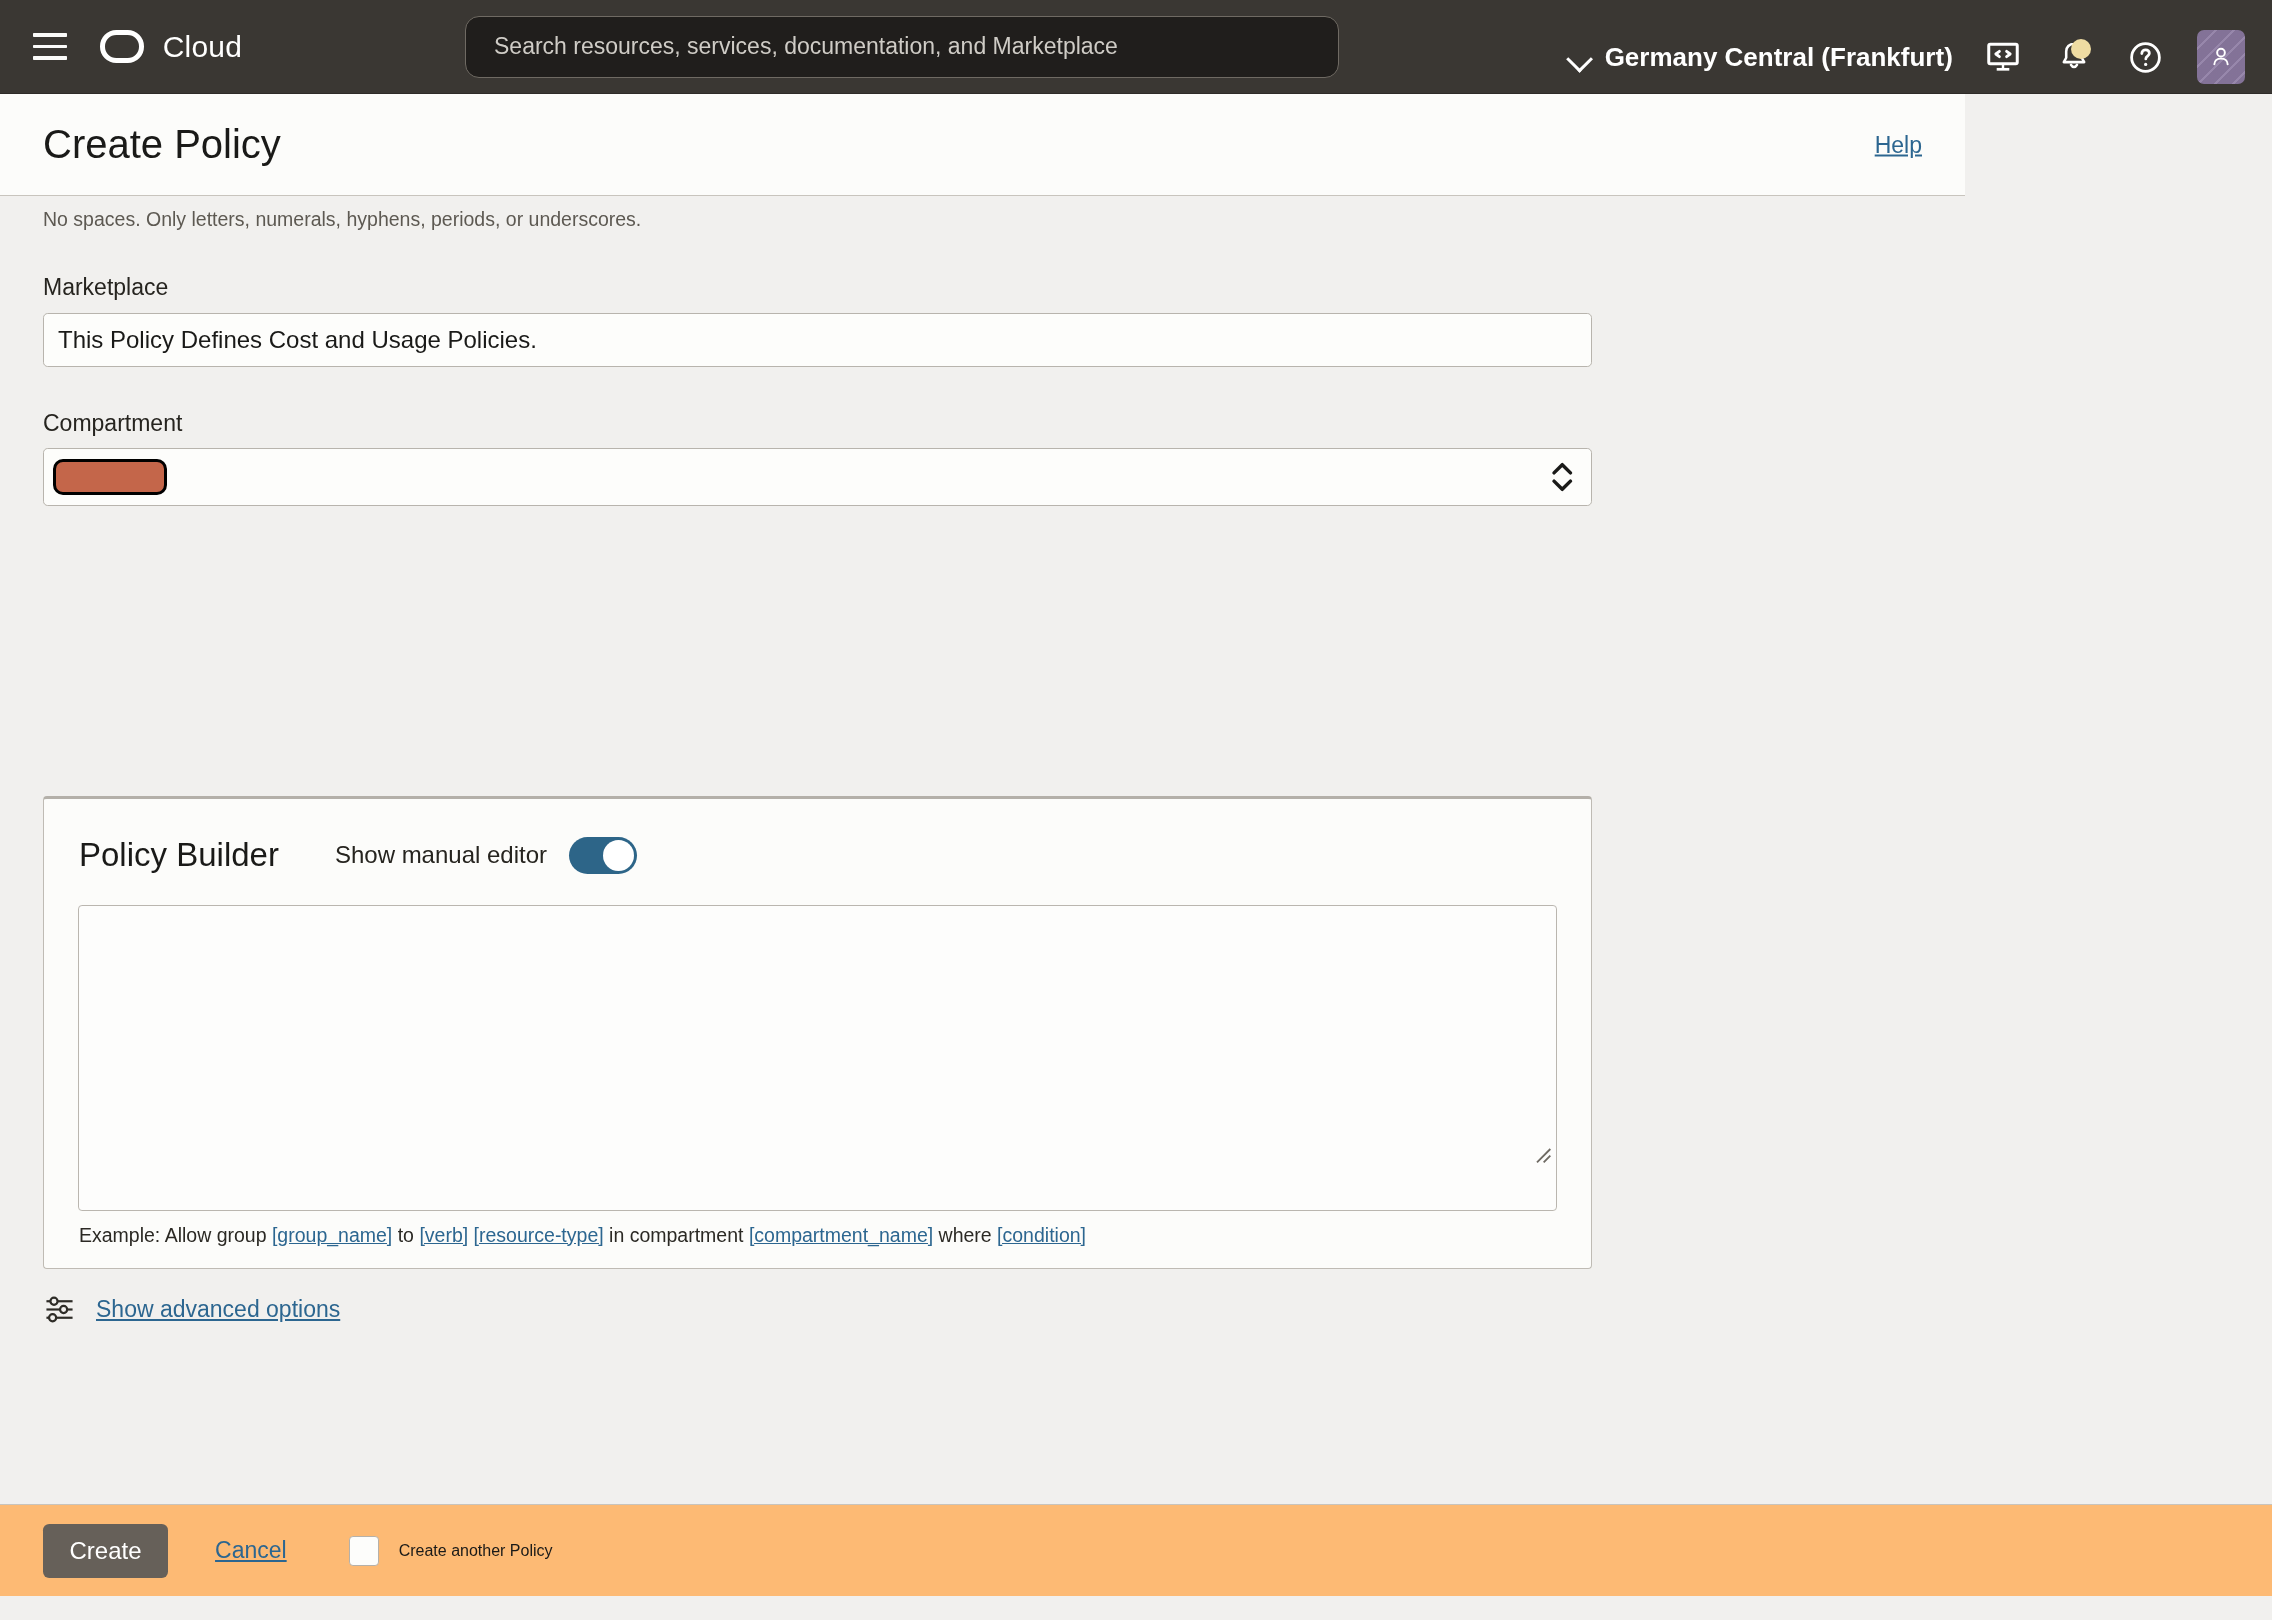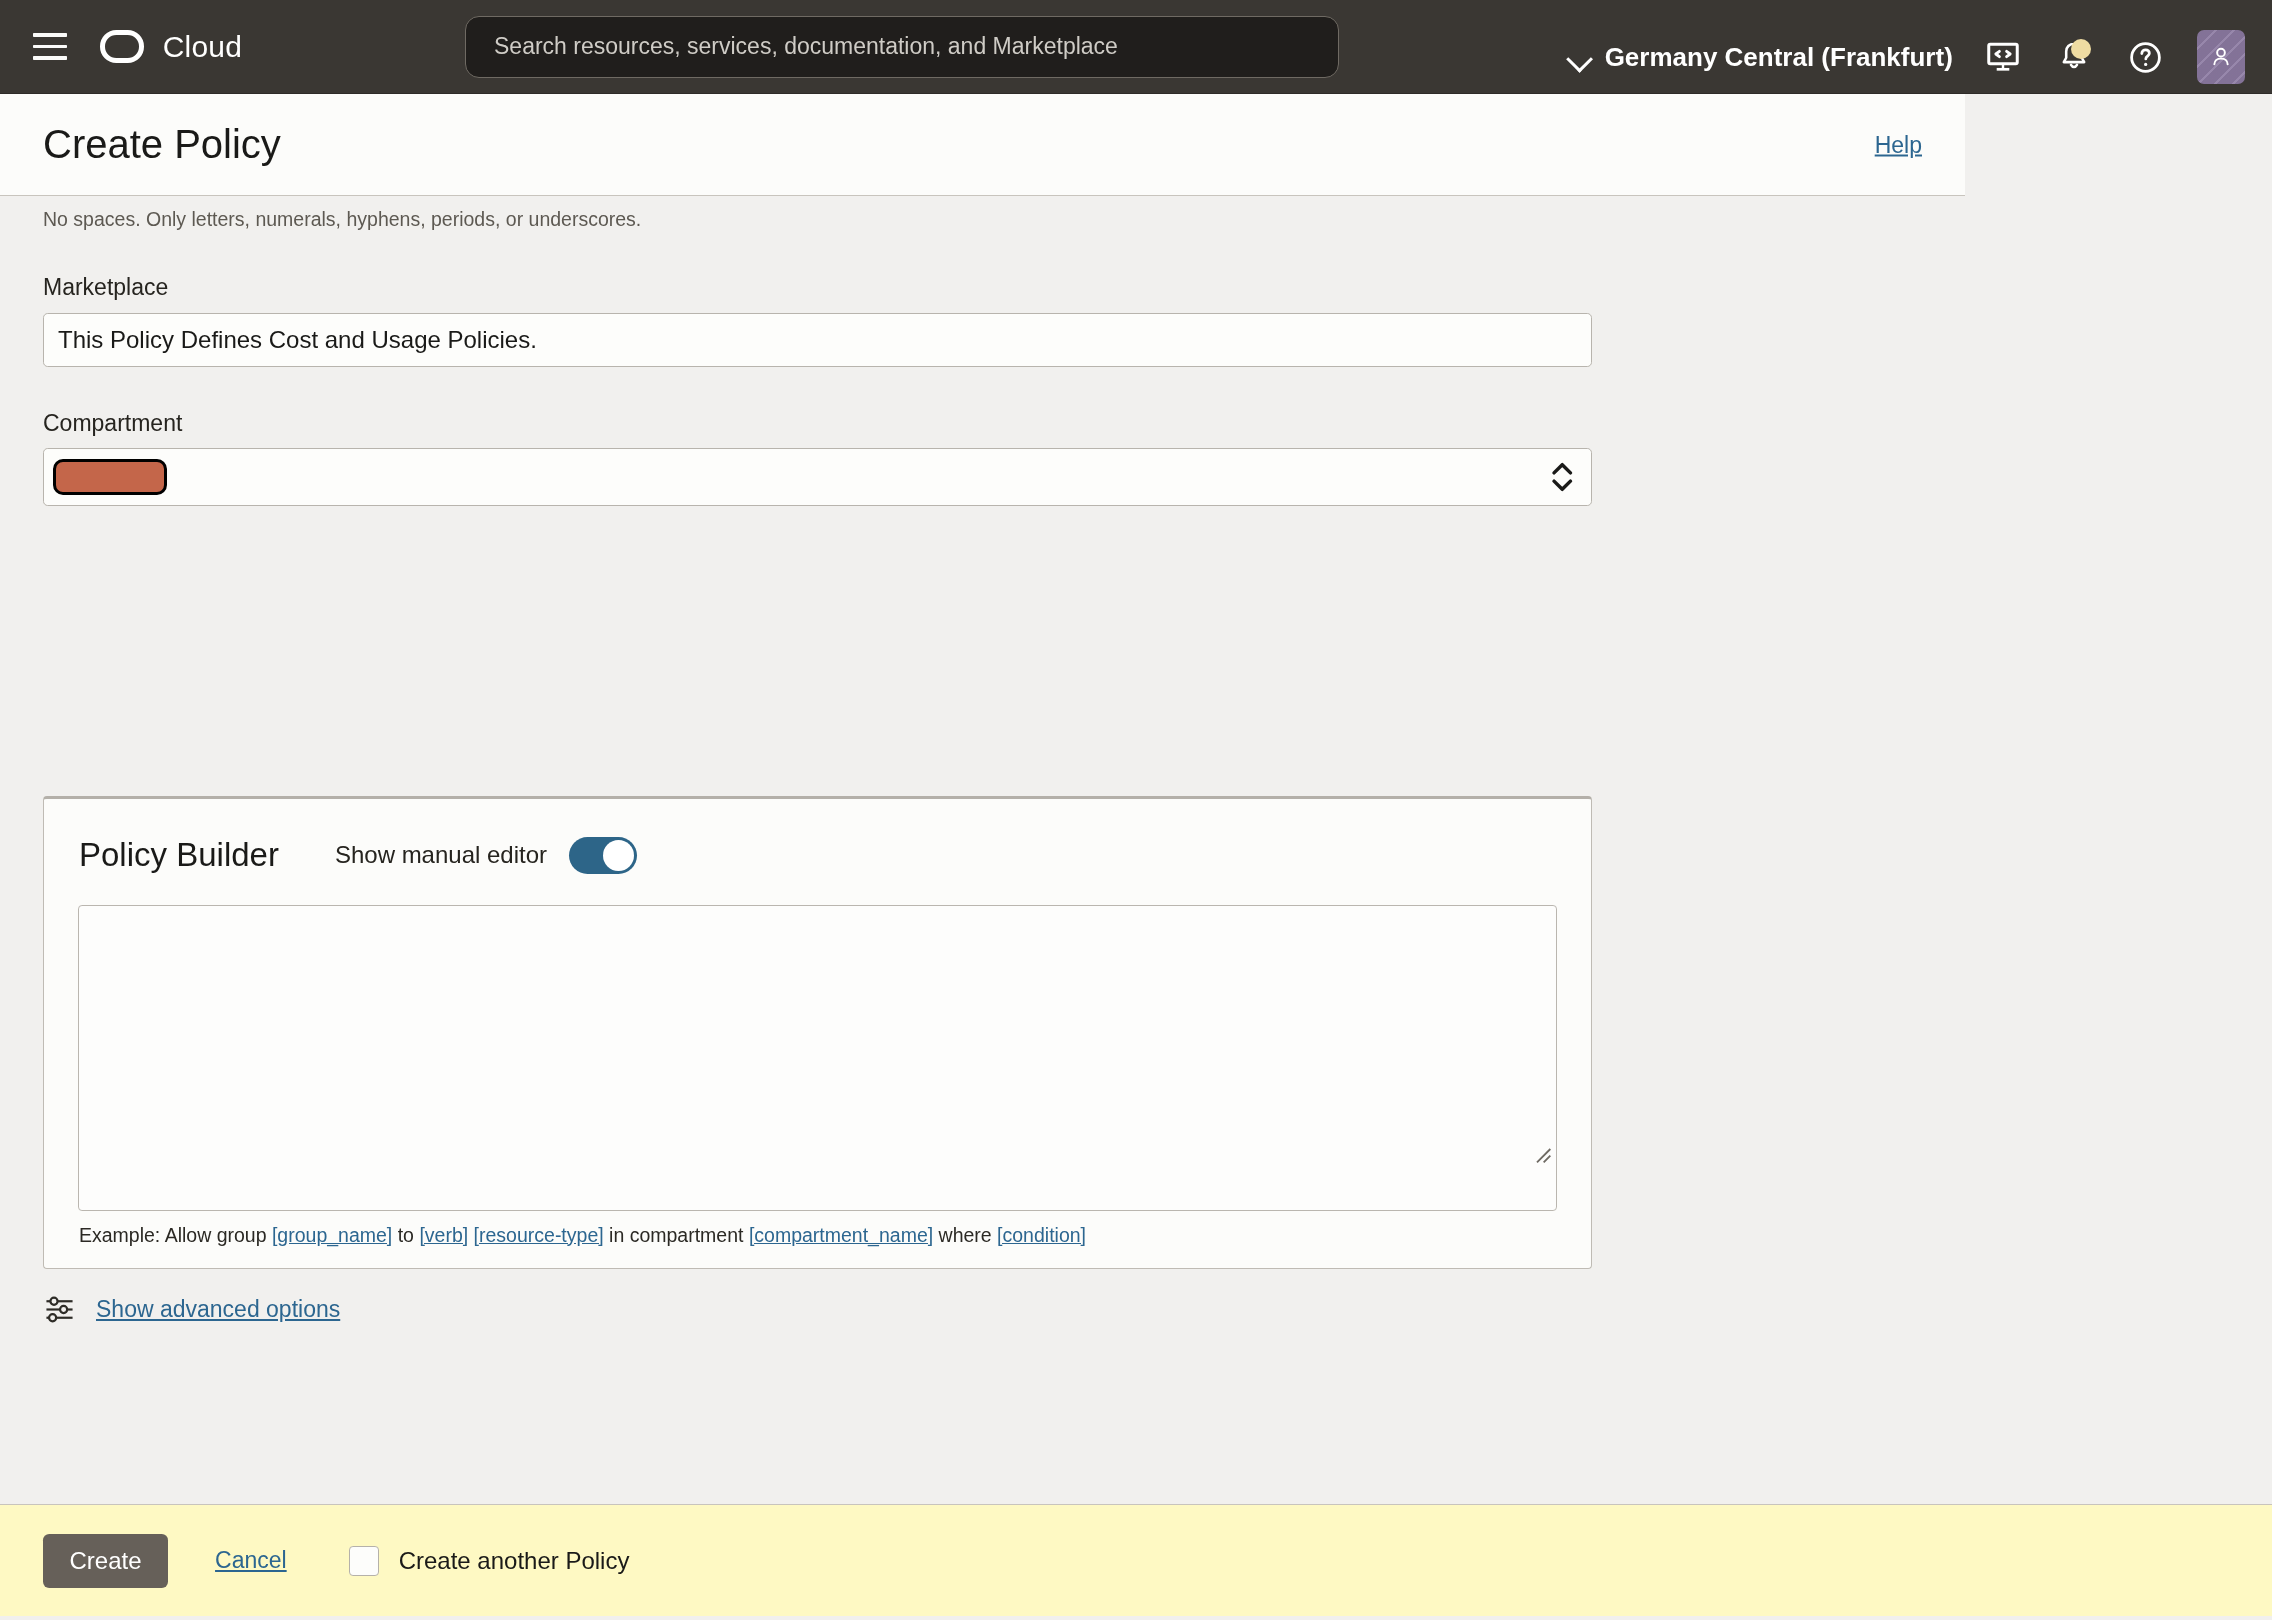--- a/index.html
+++ b/index.html
@@ -206,22 +206,22 @@
   .adv-row {
     position: absolute; left: 43px; top: 1096px;
     display: flex; align-items: center; cursor: pointer;
   }
   .adv-icon { width: 33px; height: 33px; margin-right: 20px; }
   .adv-text { color: #2c6690; font-size: 23px; text-decoration: underline; }
 
   
   .footer {
     position: absolute; left: 0; top: 1504px;
-    width: 2273px; height: 112px;
-    background: #fef9c3;
+    width: 2273px; height: 92px;
+    background: #fdba74;
     border-top: 1.6px solid #c8c4bd;
     display: flex; align-items: center;
   }
   .btn-create {
     margin-left: 43px;
     background: #666059; color: #ffffff;
     border: none; border-radius: 6.2px;
     font-family: "Liberation Sans", sans-serif;
     font-size: 24px;
     padding: 0 26.5px; height: 54px;
@@ -230,21 +230,21 @@
   .btn-cancel {
     margin-left: 47px;
     color: #2c6690; font-size: 23px; text-decoration: underline; cursor: pointer;
   }
   .check-wrap { display: flex; align-items: center; margin-left: 62px; cursor: pointer; }
   .checkbox {
     width: 30px; height: 30px;
     border: 1.6px solid #b5b1aa; border-radius: 3.9px;
     background: #fdfdfb; margin-right: 20px;
   }
-  .check-label { font-size: 24px; color: #1a1a18; }
+  .check-label { font-size: 16px; color: #1a1a18; }
 </style>
 </head>
 <body>
 
 <div class="topnav">
   <div class="nav-left">
     <div class="hamburger">
       <span></span>
         <span></span>
         <span></span>

